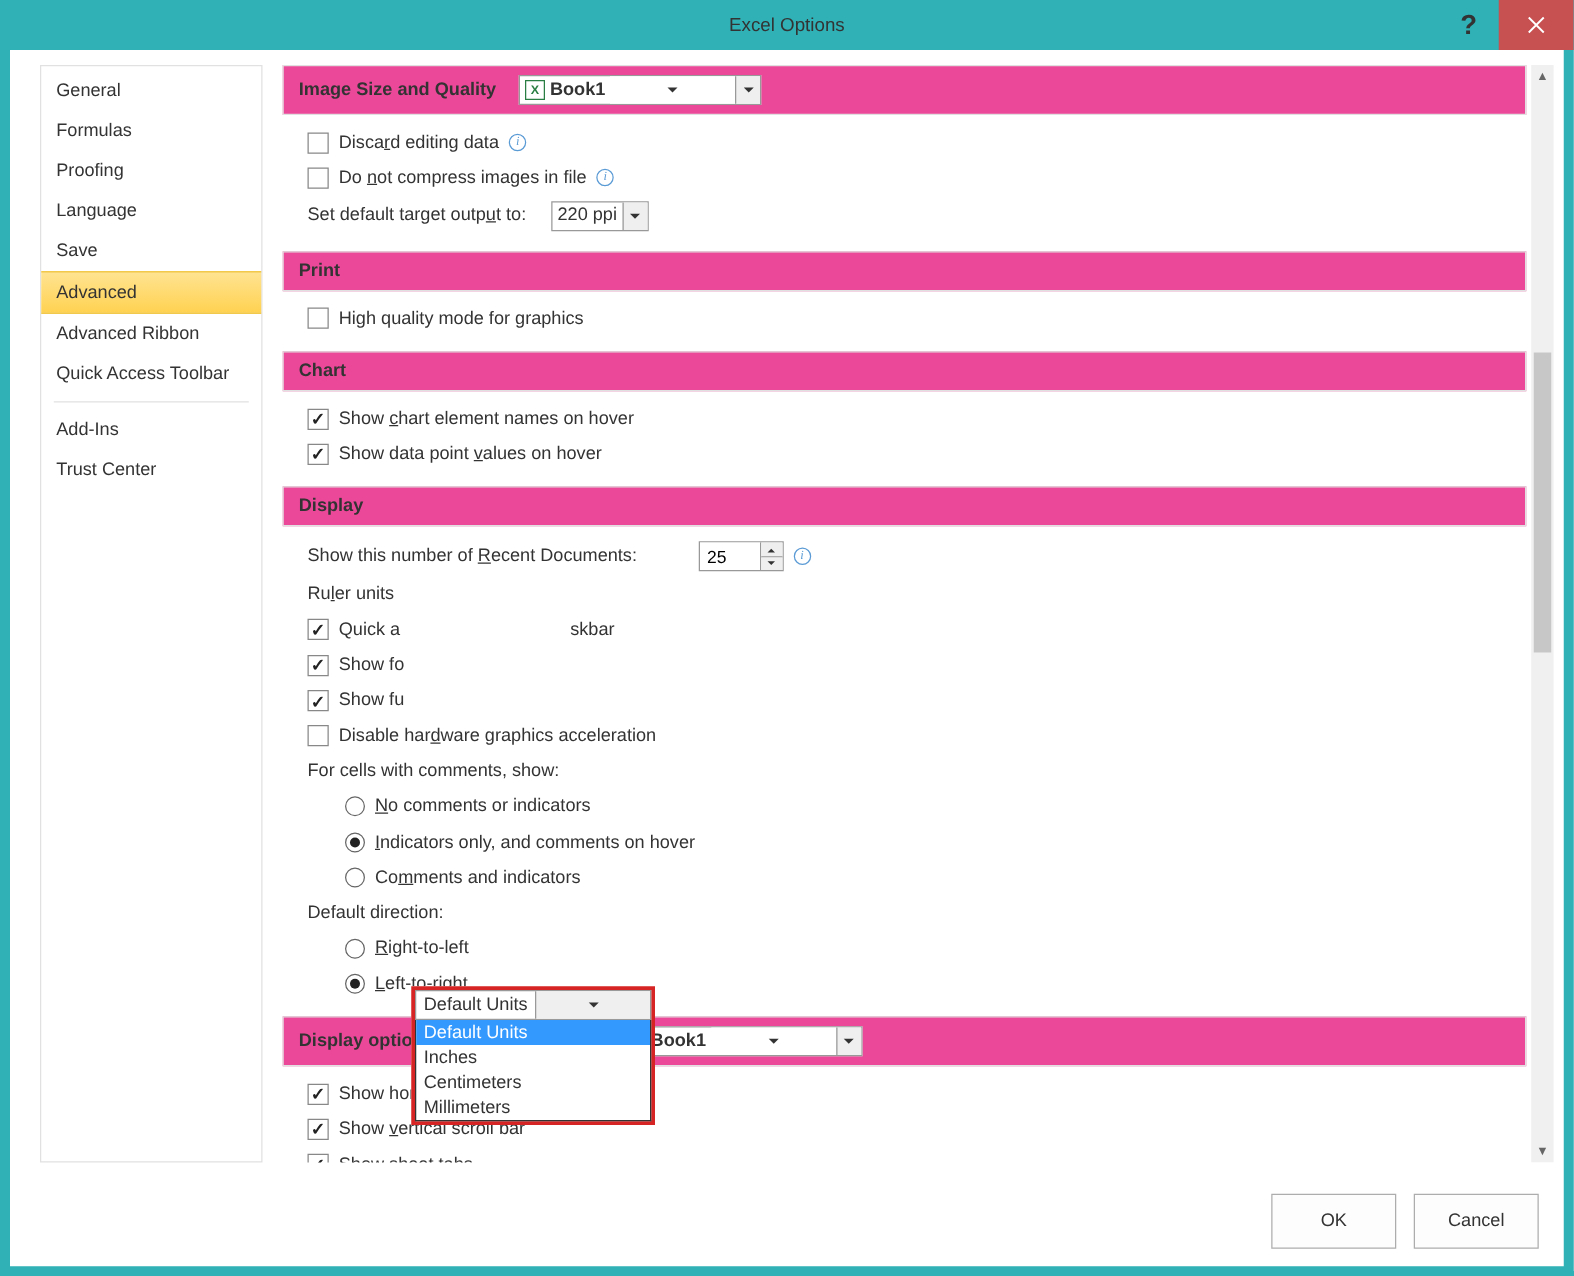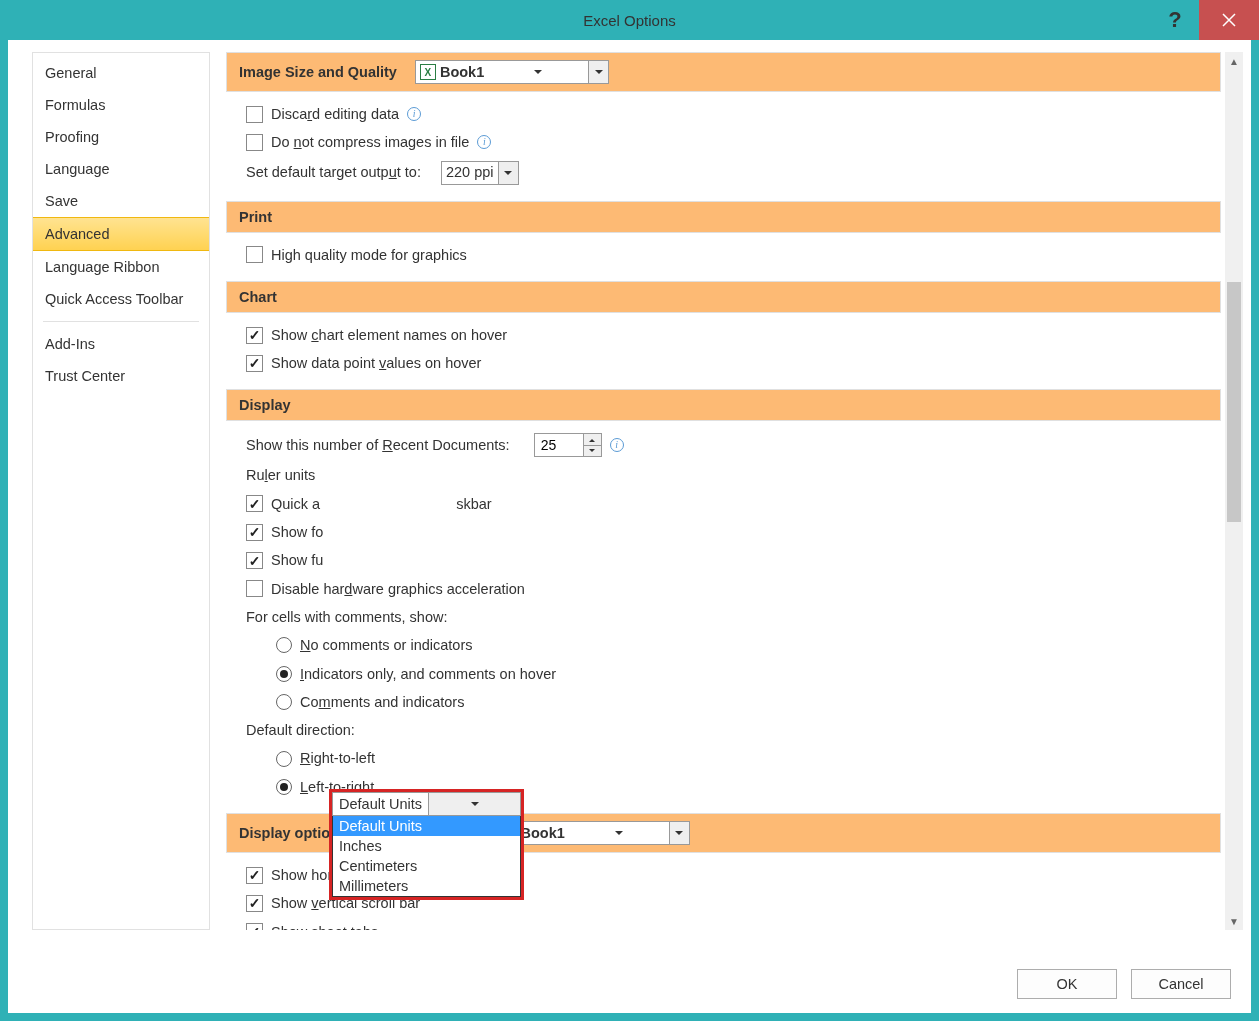--- a/index.html
+++ b/index.html
@@ -86,21 +86,21 @@
   top: 230px; height: 240px; border-radius: 0;
 }
 .scroll-arrow {
   position: absolute; right: 0; width: 18px; height: 18px;
   display: flex; align-items: center; justify-content: center;
   color: #666; font-size: 10px;
 }
 .scroll-arrow.up { top: 0; }
 .scroll-arrow.down { bottom: 0; }
 .section-header {
-  background: #fdba74;
+  background: #ec4899;
   border: 1px solid #e0e0e0;
   padding: 7px 12px;
   font-weight: 700;
   font-size: 14.5px;
   display: flex;
   align-items: center;
   gap: 18px;
   margin-bottom: 8px;
 }
 .section-body { padding: 0 0 12px 20px; }
@@ -138,20 +138,21 @@
 .select-btn::after { content: ""; border: 4px solid transparent; border-top-color: #333; margin-top: 4px; }
 .excel-icon {
   width: 16px; height: 16px; background: #fff; border: 1px solid #2a7e43;
   display: inline-flex; align-items: center; justify-content: center;
   color: #2a7e43; font-size: 10px; font-weight: 700;
 }
 .excel-icon::after { content: "X"; }
 .spinner {
   display: inline-flex; align-items: stretch; border: 1px solid #999; height: 24px;
   background: #fff;
+  margin-left: 25px;
 }
 .spinner input {
   border: 0; width: 48px; padding: 0 6px; font-size: 14px; font-family: inherit; outline: none;
 }
 .spinner-btns { display: flex; flex-direction: column; width: 18px; border-left: 1px solid #999; }
 .spinner-btns div { flex: 1; background: #efefef; display: flex; align-items: center; justify-content: center; }
 .spinner-btns div:first-child { border-bottom: 1px solid #999; }
 .spinner-btns div::after { content: ""; border: 3px solid transparent; }
 .spinner-btns div:first-child::after { border-bottom-color: #333; margin-bottom: 2px; }
 .spinner-btns div:last-child::after { border-top-color: #333; margin-top: 2px; }
@@ -168,21 +169,21 @@
 }
 .dropdown-open .dd-header span { padding: 2px 6px; display: flex; align-items: center; min-width: 92px; }
 .dropdown-open .dd-list { border: 1px solid #333; border-top: 0; }
 .dropdown-open .dd-item { padding: 2px 6px; cursor: pointer; }
 .dropdown-open .dd-item.selected { background: #3399ff; color: #fff; }
 .button-bar {
   display: flex; justify-content: flex-end; gap: 14px;
   padding: 10px 20px 14px 0;
 }
 .btn {
-  min-width: 100px; height: 30px; border: 1px solid #adadad; background: #fdfdfd;
+  min-width: 100px; height: 44px; border: 1px solid #adadad; background: #fdfdfd;
   display: flex; align-items: center; justify-content: center; cursor: pointer;
   font-size: 14.5px;
 }
 .under { text-decoration: underline; }
 .cut { background: #fff; display: inline-block; }
 </style>
 </head>
 <body>
 
 <div class="window">
@@ -201,21 +202,21 @@
   <div class="dialog-body">
     <div class="main-area">
 
       <div class="sidebar">
         <div class="sidebar-item">General</div>
         <div class="sidebar-item">Formulas</div>
         <div class="sidebar-item">Proofing</div>
         <div class="sidebar-item">Language</div>
         <div class="sidebar-item">Save</div>
         <div class="sidebar-item selected">Advanced</div>
-        <div class="sidebar-item">Language Ribbon</div>
+        <div class="sidebar-item">Advanced Ribbon</div>
         <div class="sidebar-item">Quick Access Toolbar</div>
         <div class="sidebar-sep"></div>
         <div class="sidebar-item">Add-Ins</div>
         <div class="sidebar-item">Trust Center</div>
       </div>
 
       <div class="content">
         <div class="content-inner">
 
           <div class="section-header">

